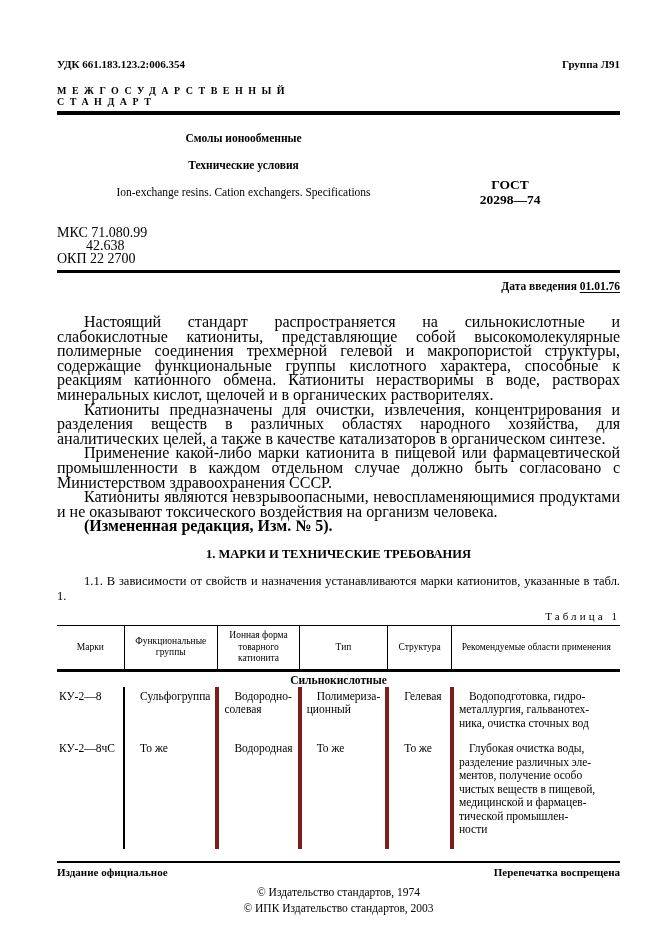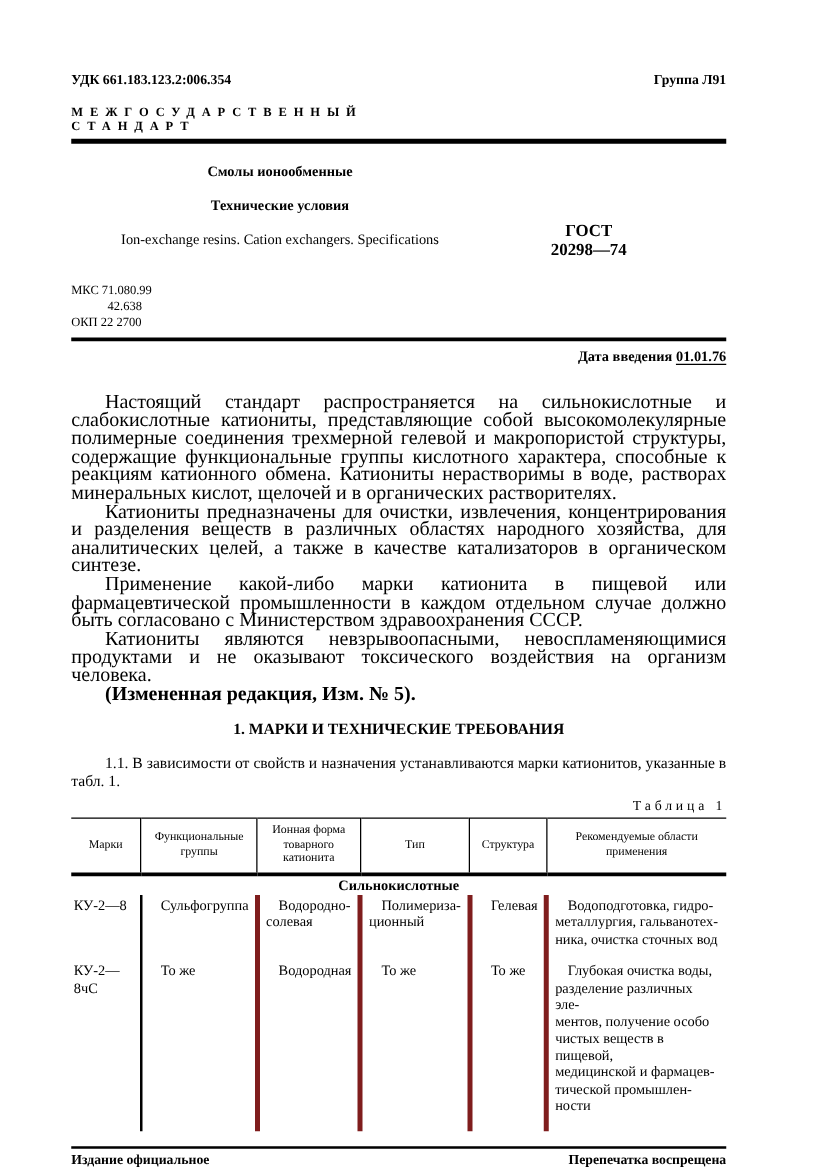--- a/index.html
+++ b/index.html
@@ -4,40 +4,40 @@
 <style>
   * { box-sizing: border-box; }
   html, body { margin: 0; padding: 0; background: #ffffff; }
   .page {
     position: relative;
     width: 661px; height: 936px;
     margin: 0 auto;
     background: #fff;
     color: #000;
     font-family: "Liberation Serif", "DejaVu Serif", serif;
-    padding: 58px 80px 0 57px;
+    padding: 58px 41px 0 57px;
     overflow: hidden;
   }
   
   .meta-row { display: flex; justify-content: space-between; font-size: 11px; font-weight: bold; }
   
   .std-banner { display: flex; justify-content: space-between; margin-top: 15px; font-size: 10px; font-weight: bold; flex-direction: column; }
   .std-banner span { letter-spacing: 0.55em; margin-right: -0.55em; white-space: nowrap; }
   .rule { background: #000; }
   .rule-banner { height: 4px; margin-top: 4px; }
   .rule-codes  { height: 3px; margin-top: 5px; }
   .rule-footer { height: 2px; margin-top: 12px; }
   
   .title-row { display: flex; margin-top: 17px; }
   .title-left { flex: 1; text-align: center; }
   .title-left .ln { font-size: 11.5px; font-weight: bold; line-height: 13px; margin-bottom: 14px; }
   .title-left .en { font-size: 11.5px; font-weight: normal; margin-bottom: 0; }
   .gost-box { width: 190px; padding: 45px 30px 0 0; text-align: center; font-size: 13.5px; font-weight: bold; line-height: 15px; }
   
-  .codes { margin-top: 19px; font-size: 10px; line-height: 13px; }
+  .codes { margin-top: 19px; font-size: 14px; line-height: 13px; }
   .codes .indent1 { padding-left: 29px; }
   
   .date-line { margin-top: 7px; text-align: right; font-size: 11.5px; font-weight: bold; }
   .date-line .u { text-decoration: underline; text-underline-offset: 2px; font-family: Liberation Serif, serif; }
   
   .body-text { margin-top: 23px; font-size: 16px; line-height: 14.6px; text-align: justify; }
   .body-text p { margin: 0; text-indent: 27px; }
   .body-text p.bold { font-weight: bold; }
   
   .section-heading { margin: 13px 0 0 0; text-align: center; font-size: 12.5px; font-weight: bold; }

